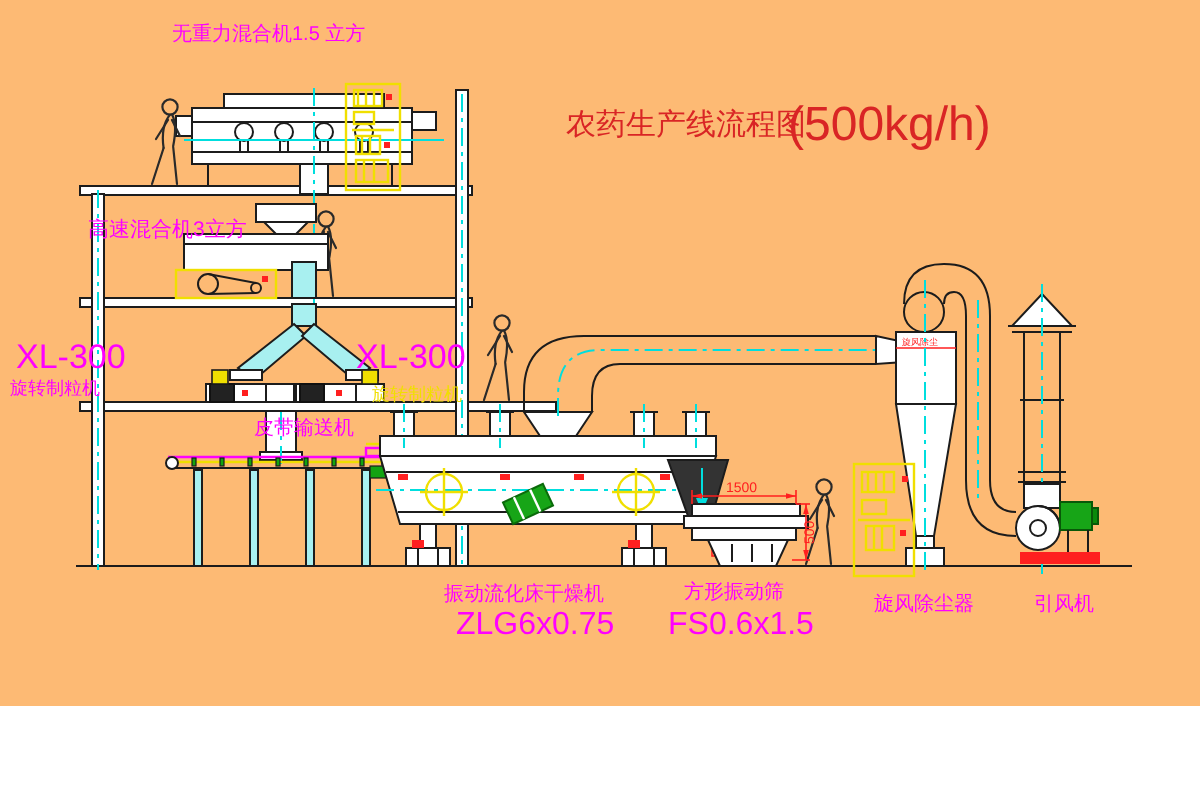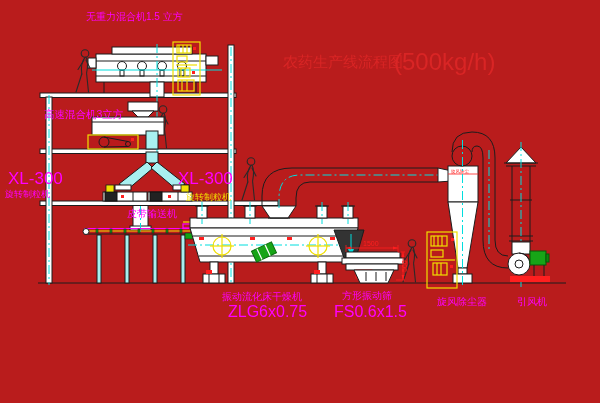--- a/index.html
+++ b/index.html
@@ -1,17 +1,17 @@
 <!DOCTYPE html>
 <html style="--c-line: #1c1c1c; --c-magenta: #ff00ff; --c-red: #d92525; --c-dim: #ff1f1f; --c-yellow: #f0df00; --c-cyan: #00dede; --c-cyan_fill: #a8f0f0; --c-green: #12a312;"><head>
 <meta charset="utf-8">
 <style>
   html,body{margin:0;padding:0;background:#ffffff;}
   body{font-family:"Liberation Sans", sans-serif;}
-  .stage{position:relative;width:600px;height:403px;background:#b91c1c;overflow:hidden;}
+  .stage{position:relative;width:600px;height:353px;background:#fdba74;overflow:hidden;}
   svg{display:block;}
   
   .blk{stroke:var(--c-line);fill:none;stroke-width:1;}
   .blkf{stroke:var(--c-line);fill:#ffffff;stroke-width:1;}
   .blkdark{stroke:var(--c-line);fill:#333333;stroke-width:1;}
   .cyl{stroke:var(--c-cyan);fill:none;stroke-width:1;}
   .cyldash{stroke:var(--c-cyan);fill:none;stroke-width:1;stroke-dasharray:9 3 2 3;}
   .cyf{stroke:var(--c-line);fill:var(--c-cyan_fill);stroke-width:1;}
   .yel{stroke:var(--c-yellow);fill:none;stroke-width:1.2;}
   .yelf{stroke:var(--c-line);fill:var(--c-yellow);stroke-width:0.8;}

